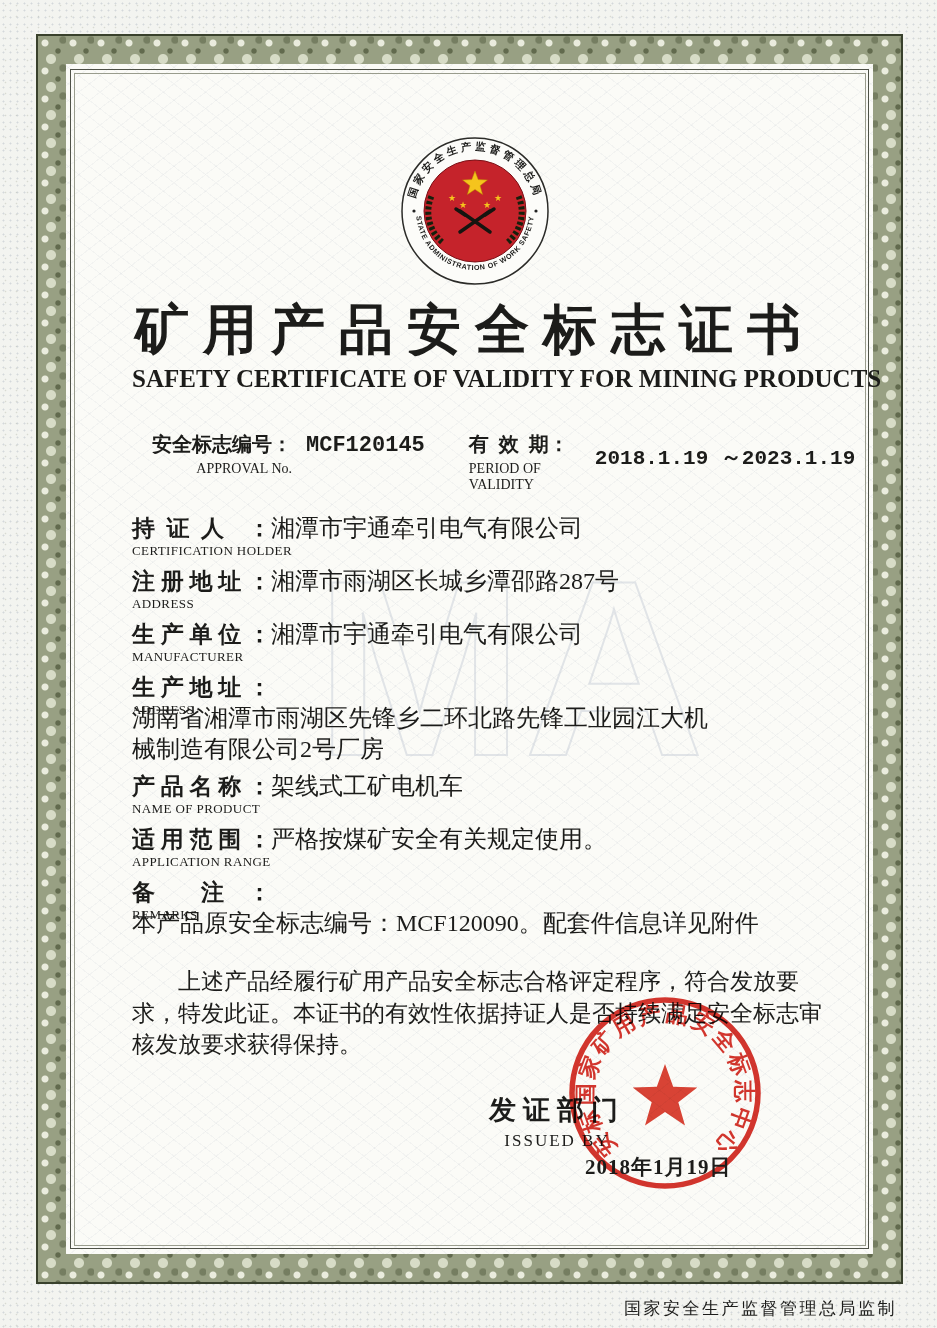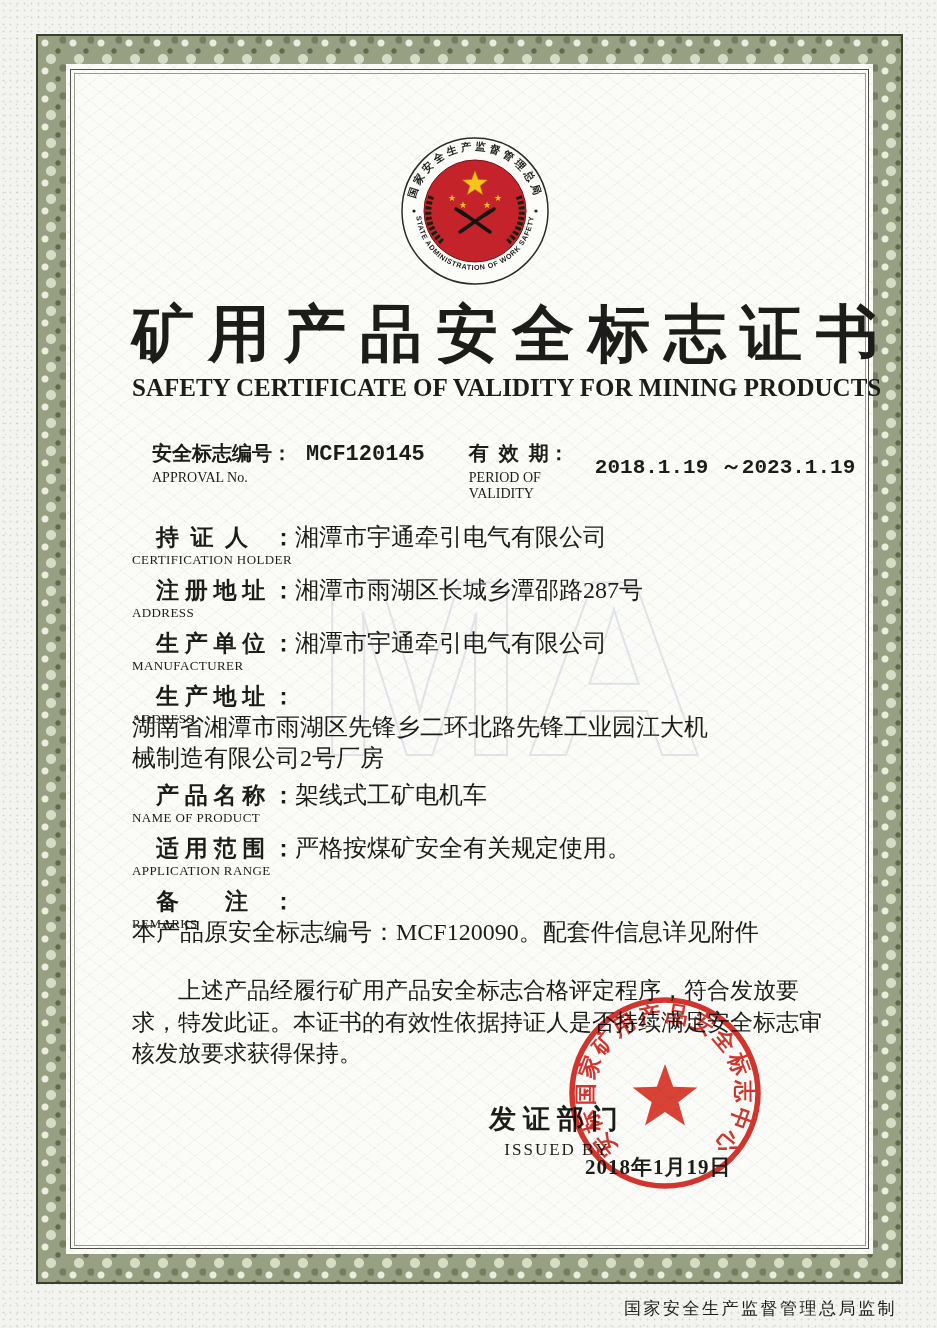--- a/index.html
+++ b/index.html
@@ -21,32 +21,32 @@
       radial-gradient(circle at 25px 4px, rgba(52,62,34,.35) 3px, transparent 4.5px);
     background-size:28px 28px;}
   .paper{position:absolute;left:66px;top:64px;right:64px;bottom:74px;background:#fbfbf7;
     background-image:
       repeating-linear-gradient(38deg, rgba(130,142,165,.07) 0 1px, transparent 1px 13px),
       repeating-linear-gradient(-38deg, rgba(130,142,165,.07) 0 1px, transparent 1px 13px);}
   .frame{position:absolute;left:70px;top:69px;right:68px;bottom:79px;border:1.5px solid #4e5147;pointer-events:none;}
   .frame:after{content:"";position:absolute;inset:2.5px;border:1px solid #999c8d;}
   .content{position:absolute;left:70px;top:75px;right:69px;bottom:83px;padding:0 50px 0 62px;}
   .emblem{display:block;margin:60px auto 0 auto;}
-  .title-zh{margin-top:12px;text-align:center;font-size:62px;font-weight:bold;letter-spacing:14px;line-height:1.15;white-space:nowrap;}
+  .title-zh{margin-top:12px;text-align:center;font-size:54px;font-weight:bold;letter-spacing:14px;line-height:1.15;white-space:nowrap;}
   .title-en{margin-top:4px;text-align:center;font-size:25px;font-weight:bold;letter-spacing:0;white-space:nowrap;}
   .approval-row{display:flex;align-items:flex-start;margin-top:38px;}
-  .ap-left{margin-left:20px;}
+  .ap-left{margin-left:20px;text-align:right;}
   .ap-zh{font-size:20px;font-weight:bold;white-space:pre;}
   .ap-en{font-size:14px;margin-top:3px;letter-spacing:0;}
   .ap-num{margin-left:14px;margin-top:2px;font-family:"Liberation Mono","DejaVu Sans Mono",monospace;font-size:22px;font-weight:bold;}
   .ap-val{margin-left:44px;}
   .ap-dates{margin-left:26px;margin-top:12px;font-family:Liberation Mono, monospace;font-size:21px;font-weight:bold;white-space:nowrap;}
   .fields{margin-top:20px;}
   .row{position:relative;margin-bottom:6px;min-height:47px;}
-  .flab{display:inline-block;width:116px;font-weight:bold;font-size:23px;white-space:pre;vertical-align:top;margin-left:24px;}
+  .flab{display:inline-block;width:116px;font-weight:bold;font-size:23px;white-space:pre;vertical-align:top;}
   .fcolon{font-weight:bold;font-size:23px;vertical-align:top;}
   .fval{display:inline-block;font-size:24px;max-width:578px;line-height:1.28;vertical-align:top;}
   .fen{position:absolute;left:0;top:30px;font-size:13px;letter-spacing:.4px;white-space:nowrap;}
   .gap-top{margin-top:24px;}
   .nowrap .fval{white-space:nowrap;max-width:none;}
   .declaration{margin-top:28px;width:700px;font-size:23px;line-height:1.36;text-indent:2em;}
   .issued{margin-top:32px;margin-left:315px;width:220px;text-align:center;}
   .issued-zh{font-size:27px;font-weight:bold;letter-spacing:7px;}
   .issued-en{font-size:17px;letter-spacing:2px;margin-top:3px;}
   .seal{position:absolute;left:558px;top:986px;mix-blend-mode:multiply;opacity:.92;}

